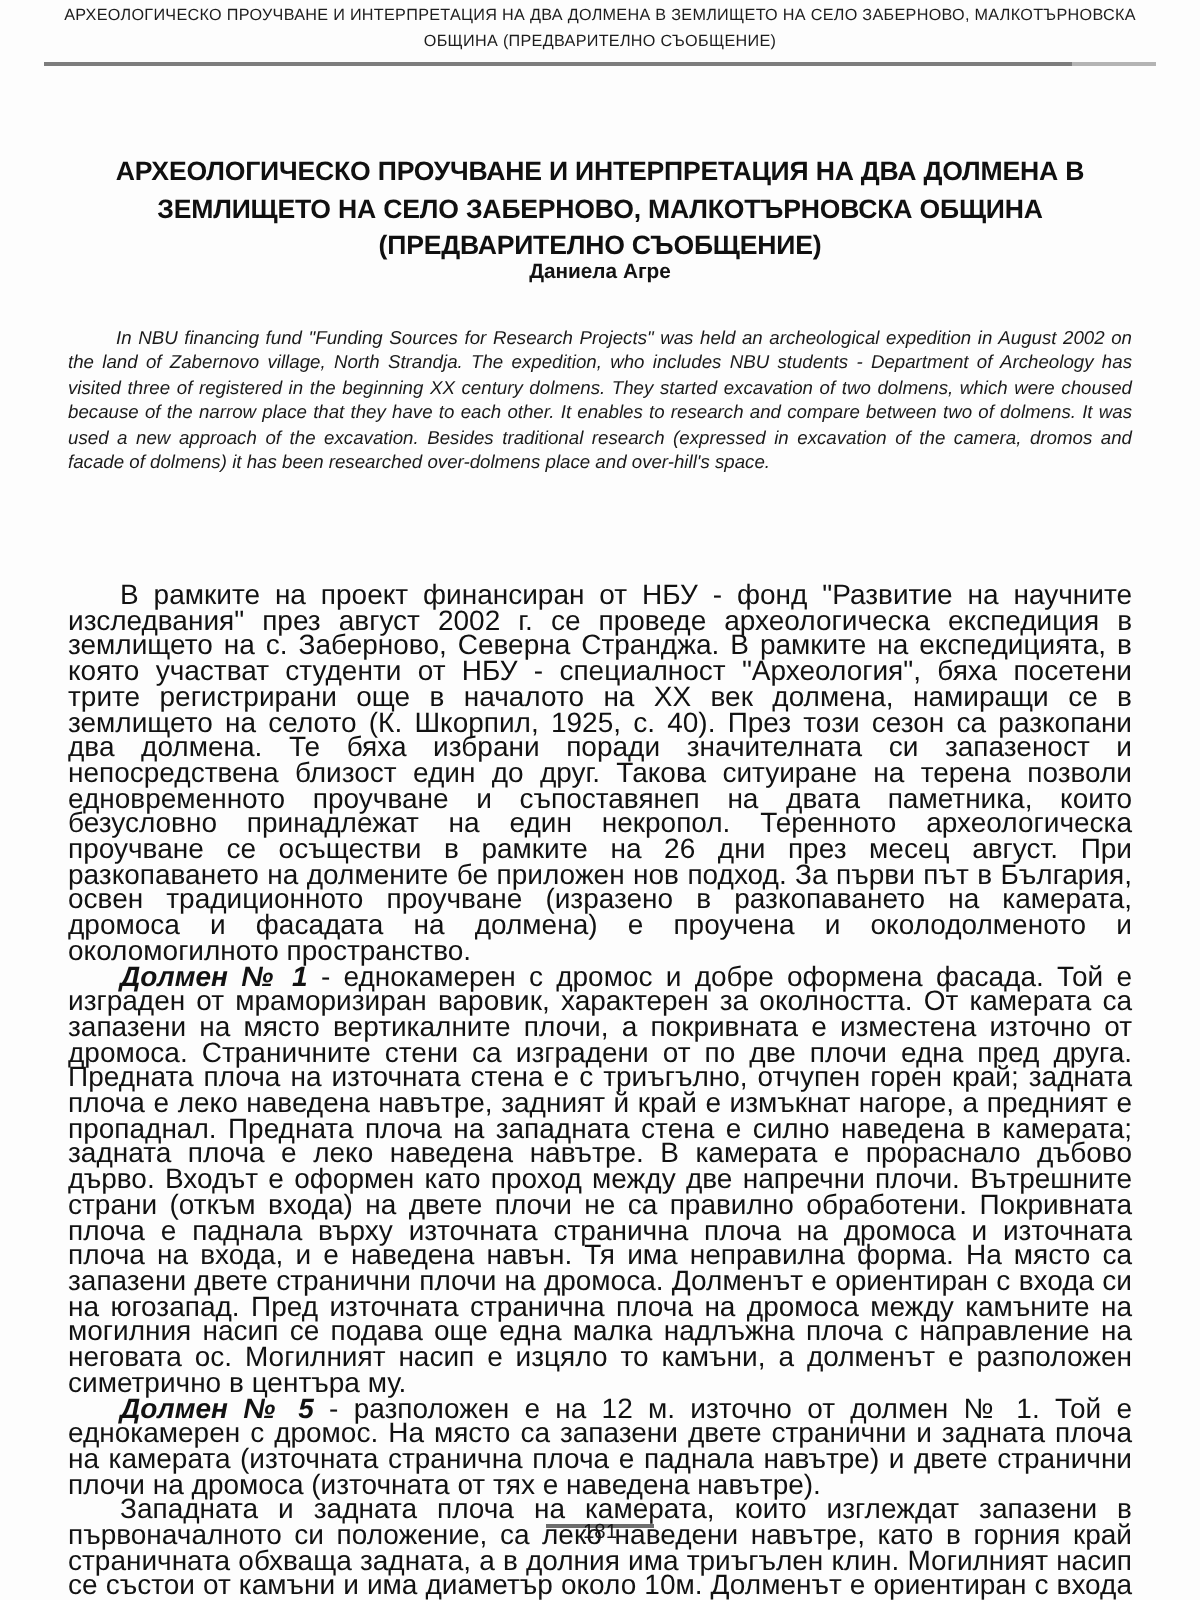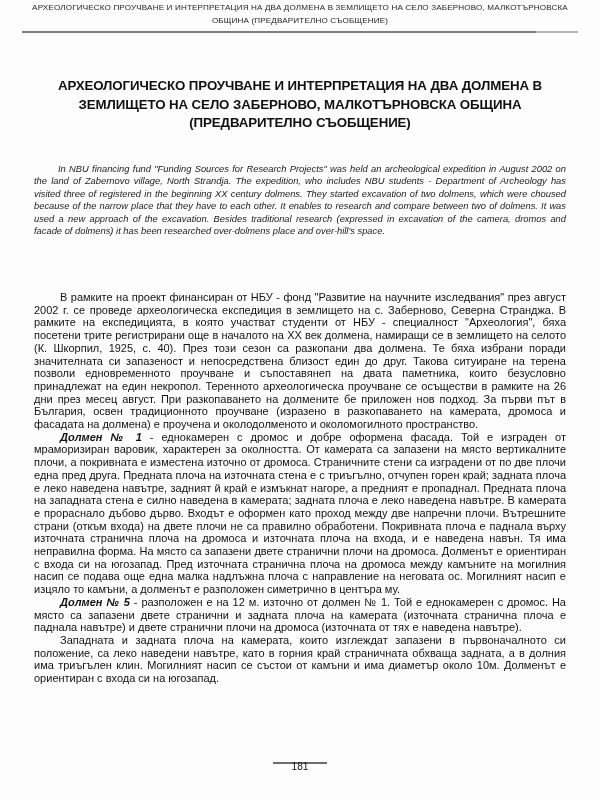--- a/index.html
+++ b/index.html
@@ -113,21 +113,21 @@
   
   .body-col {
     position: absolute;
     top: 291px;
     left: 34px;
     width: 532px;
   }
   .body-col p {
     margin: 0;
     font-family: "Liberation Sans", sans-serif;
-    font-size: 11px;
+    font-size: 14px;
     line-height: 12.7px;
     text-align: justify;
     text-indent: 26px;
     color: #121212;
     -webkit-hyphens: manual;
     hyphens: manual;
   }
   .dolmen-lead {
     font-family: "Liberation Sans", sans-serif;
     font-weight: bold;
@@ -158,20 +158,21 @@
 </head>
 <body>
 
 <div class="page">
 
   <div class="runhead">АРХЕОЛОГИЧЕСКО ПРОУЧВАНЕ И ИНТЕРПРЕТАЦИЯ НА ДВА ДОЛМЕНА В ЗЕМЛИЩЕТО НА СЕЛО ЗАБЕРНОВО, МАЛКОТЪРНОВСКА ОБЩИНА (ПРЕДВАРИТЕЛНО СЪОБЩЕНИЕ)</div>
   <div class="runhead-rule"></div>
 
   <h1 class="title">АРХЕОЛОГИЧЕСКО ПРОУЧВАНЕ И ИНТЕРПРЕТАЦИЯ НА ДВА ДОЛМЕНА В ЗЕМЛИЩЕТО НА СЕЛО ЗАБЕРНОВО, МАЛКОТЪРНОВСКА ОБЩИНА (ПРЕДВАРИТЕЛНО СЪОБЩЕНИЕ)</h1>
 
+  <div class="author">Даниела Агре</div>
 
   <div class="abstract">In NBU financing fund "Funding Sources for Research Projects" was held an archeological expedition in August 2002 on the land of Zabernovo village, North Strandja. The expedition, who includes NBU students - Department of Archeology has visited three of registered in the beginning XX century dolmens. They started excavation of two dolmens, which were choused because of the narrow place that they have to each other. It enables to research and compare between two of dolmens. It was used a new approach of the excavation. Besides traditional research (expressed in excavation of the camera, dromos and facade of dolmens) it has been researched over-dolmens place and over-hill's space.</div>
 
 
   <div class="body-col" id="body-col">
       <p><span>В рамките на проект финансиран от НБУ - фонд "Развитие на научните изследвания" през август 2002 г. се проведе археологическа експедиция в землището на с. Заберново, Северна Странджа. В рамките на експедицията, в която участват студенти от НБУ - специалност "Археология", бяха посетени трите регистрирани още в началото на XX век долмена, намиращи се в землището на селото (К. Шкорпил, 1925, с. 40). През този сезон са разкопани два долмена. Те бяха избрани поради значителната си запазеност и непосредствена близост един до друг. Такова ситуиране на терена позволи едновременното проучване и съпоставянеп на двата паметника, които безусловно принадлежат на един некропол. Теренното археологическа проучване се осъществи в рамките на 26 дни през месец август. При разкопаването на долмените бе приложен нов подход. За първи път в България, освен традиционното проучване (изразено в разкопаването на камерата, дромоса и фасадата на долмена) е проучена и околодолменото и околомогилното пространство.</span></p>
       <p><span class="dolmen-lead">Долмен № 1</span><span> - еднокамерен с дромос и добре оформена фасада. Той е изграден от мраморизиран варовик, характерен за околността. От камерата са запазени на място вертикалните плочи, а покривната е изместена  източно от дромоса. Страничните стени са изградени от по две плочи една пред друга. Предната плоча на източната стена е с триъгълно, отчупен горен край; задната плоча е леко наведена навътре, задният й край е измъкнат нагоре, а предният е пропаднал. Предната плоча на западната стена е силно наведена в камерата; задната плоча е леко наведена навътре. В камерата е прораснало дъбово дърво. Входът е оформен като проход между две напречни плочи. Вътрешните страни (откъм входа) на двете плочи не са правилно обработени. Покривната плоча е паднала върху източната странична плоча на дромоса и източната плоча на входа, и е наведена навън. Тя има неправилна форма. На място са запазени двете странични плочи на дромоса. Долменът е ориентиран с входа си на югозапад. Пред източната странична плоча на дромоса между камъните на могилния насип се подава още една малка надлъжна плоча с направление на неговата ос. Могилният насип е изцяло то камъни, а долменът е разположен симетрично в центъра му.</span></p>
       <p><span class="dolmen-lead">Долмен № 5</span><span> - разположен е на 12 м. източно от долмен № 1. Той е еднокамерен с дромос. На място са запазени двете странични и задната плоча на камерата (източната странична плоча е паднала навътре) и двете странични плочи на дромоса (източната от тях е наведена навътре).</span></p>
       <p><span>Западната и задната плоча на камерата, които изглеждат запазени в първоначалното си положение, са леко наведени навътре, като в горния край страничната обхваща задната, а в долния има триъгълен клин. Могилният насип се състои от камъни и има диаметър около 10м. Долменът е ориентиран с входа си на югозапад.</span></p>
     </div>

